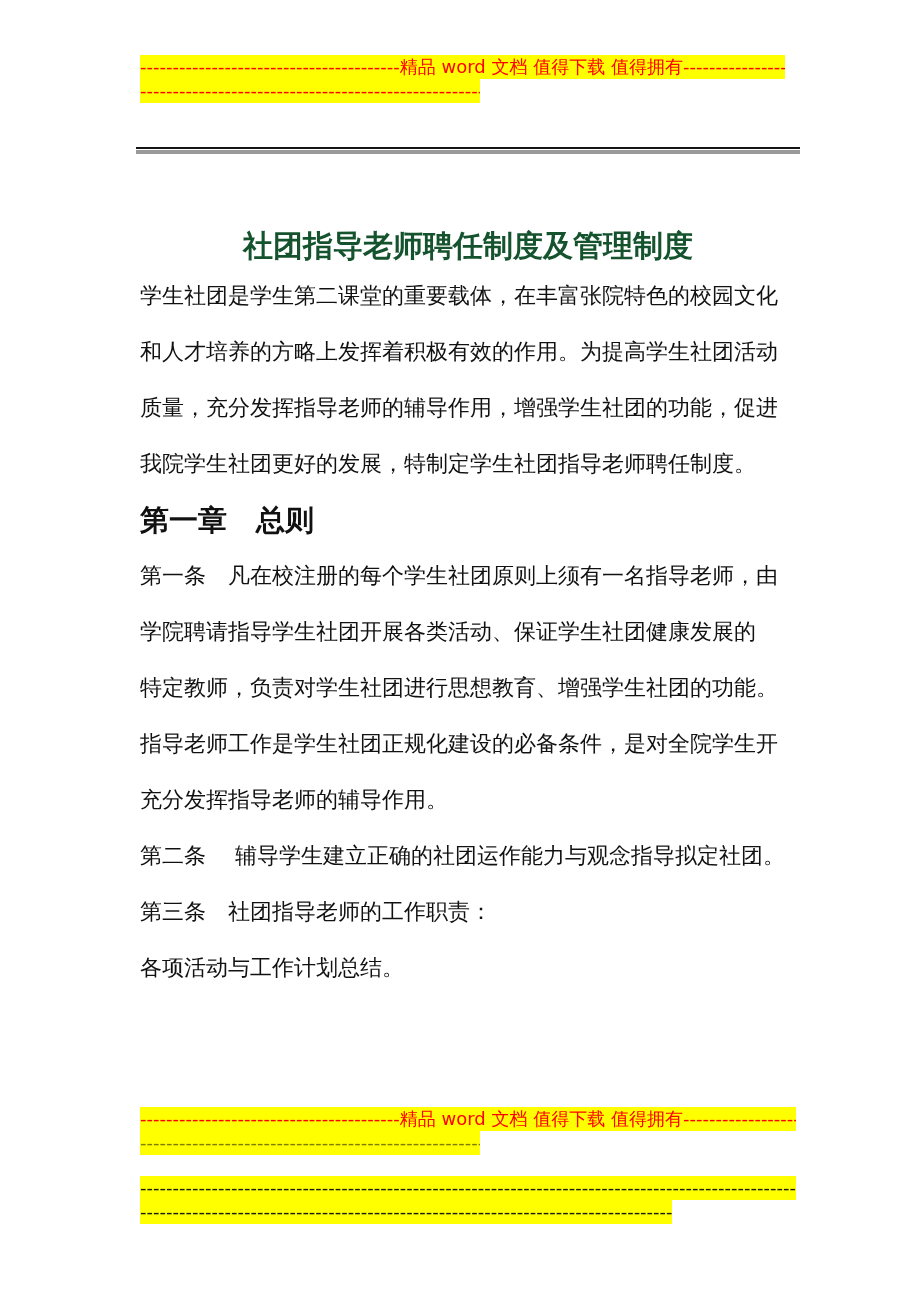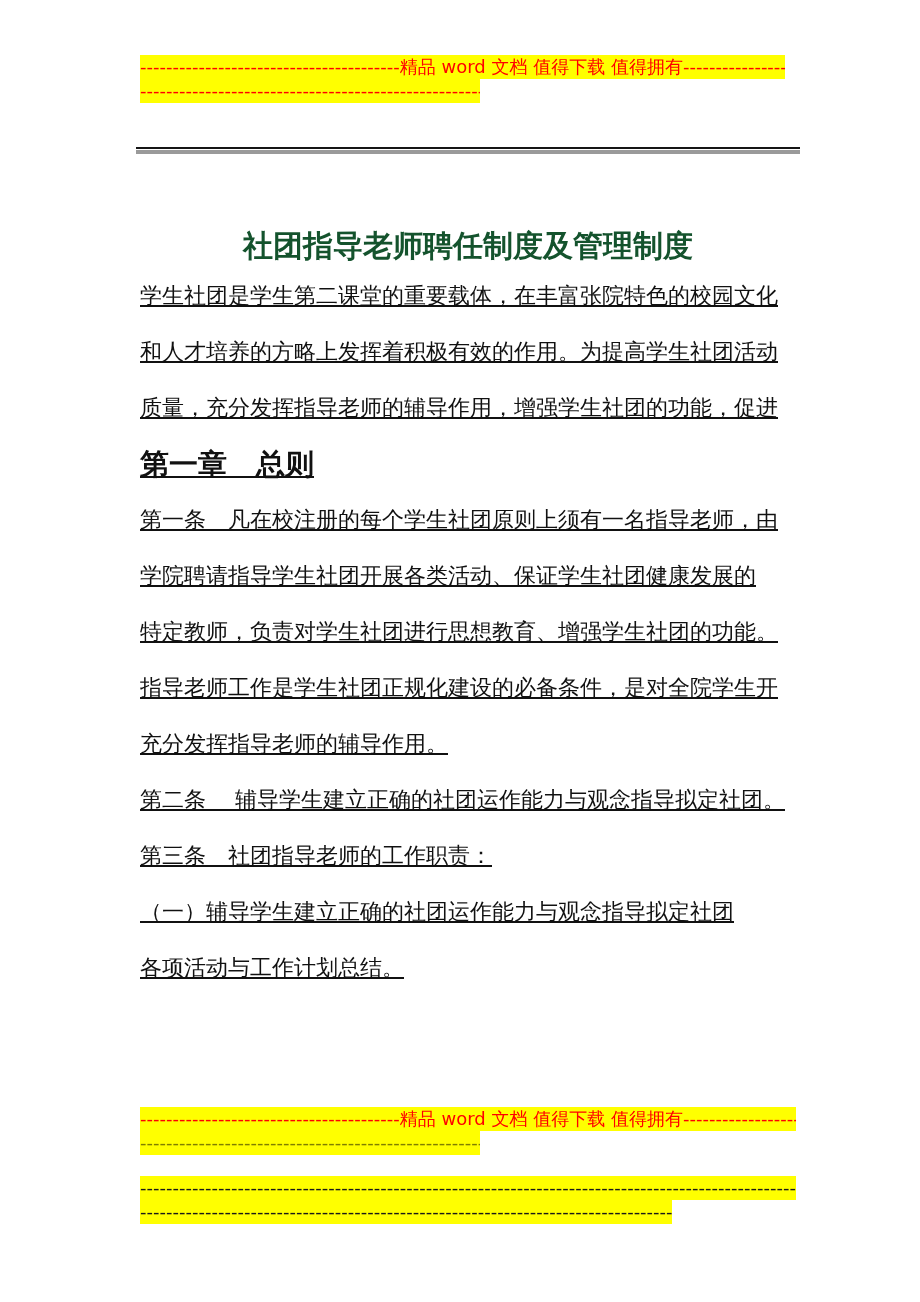--- a/index.html
+++ b/index.html
@@ -29,21 +29,21 @@
   }
 
   #doc-title{
     position:absolute;left:140px;top:218px;width:656px;height:56px;
     line-height:56px;text-align:center;font-size:30px;font-weight:bold;
     white-space:nowrap;color:#14532d;
   }
 
   #doc-body{position:absolute;left:140px;top:268px;width:656px;}
   #doc-body .line{
-    height:56px;line-height:56px;font-size:22px;white-space:nowrap;color:#111;text-decoration:underline;
+    height:56px;line-height:56px;font-size:22px;white-space:nowrap;color:#111;
   }
   #doc-body .heading{
     text-align:left;font-weight:bold;font-size:29px;
   }
 
   #footer-banner{position:absolute;left:140px;top:1107px;}
   #footer-banner .l1{width:656px;}
   #footer-banner .l2{width:340px;}
   #footer-banner .gap{height:21px;background:transparent;}
   #footer-banner .l3{width:656px;}
@@ -60,29 +60,29 @@
   </div>
 
   <div id="divider"></div>
 
   <div id="doc-title">社团指导老师聘任制度及管理制度</div>
 
   <div id="doc-body">
     <div class="line">学生社团是学生第二课堂的重要载体，在丰富张院特色的校园文化</div>
     <div class="line">和人才培养的方略上发挥着积极有效的作用。为提高学生社团活动</div>
     <div class="line">质量，充分发挥指导老师的辅导作用，增强学生社团的功能，促进</div>
+    <div class="line">我院学生社团更好的发展，特制定学生社团指导老师聘任制度。</div>
     <div class="line heading">第一章　总则</div>
     <div class="line">第一条　凡在校注册的每个学生社团原则上须有一名指导老师，由</div>
     <div class="line">学院聘请指导学生社团开展各类活动、保证学生社团健康发展的</div>
     <div class="line">特定教师，负责对学生社团进行思想教育、增强学生社团的功能。</div>
     <div class="line">指导老师工作是学生社团正规化建设的必备条件，是对全院学生开</div>
     <div class="line">充分发挥指导老师的辅导作用。</div>
     <div class="line">第二条　 辅导学生建立正确的社团运作能力与观念指导拟定社团。</div>
     <div class="line">第三条　社团指导老师的工作职责：</div>
-    <div class="line">（一）辅导学生建立正确的社团运作能力与观念指导拟定社团</div>
     <div class="line">各项活动与工作计划总结。</div>
   </div>
 
   <div id="footer-banner">
     <span class="hl-line l1 red-text">----------------------------------------精品 word 文档 值得下载 值得拥有-------------------------</span>
     <span class="hl-line l2 olive-text">------------------------------------------------------------</span>
     <div class="gap"></div>
     <span class="hl-line l3 black-text">------------------------------------------------------------------------------------------------------------------------</span>
     <span class="hl-line l4 black-text">----------------------------------------------------------------------------------------------------</span>
   </div>

